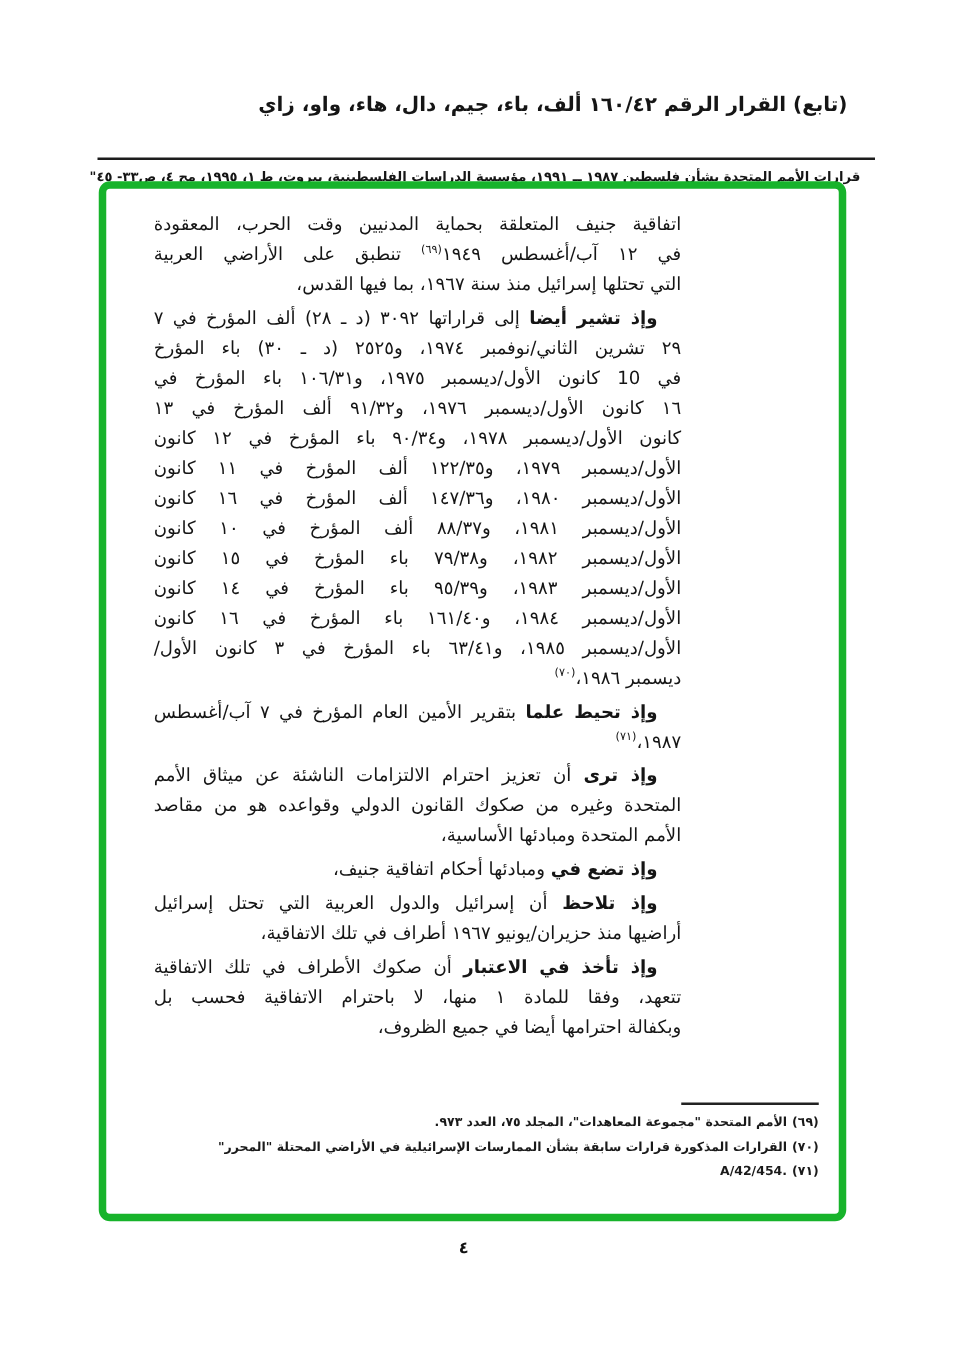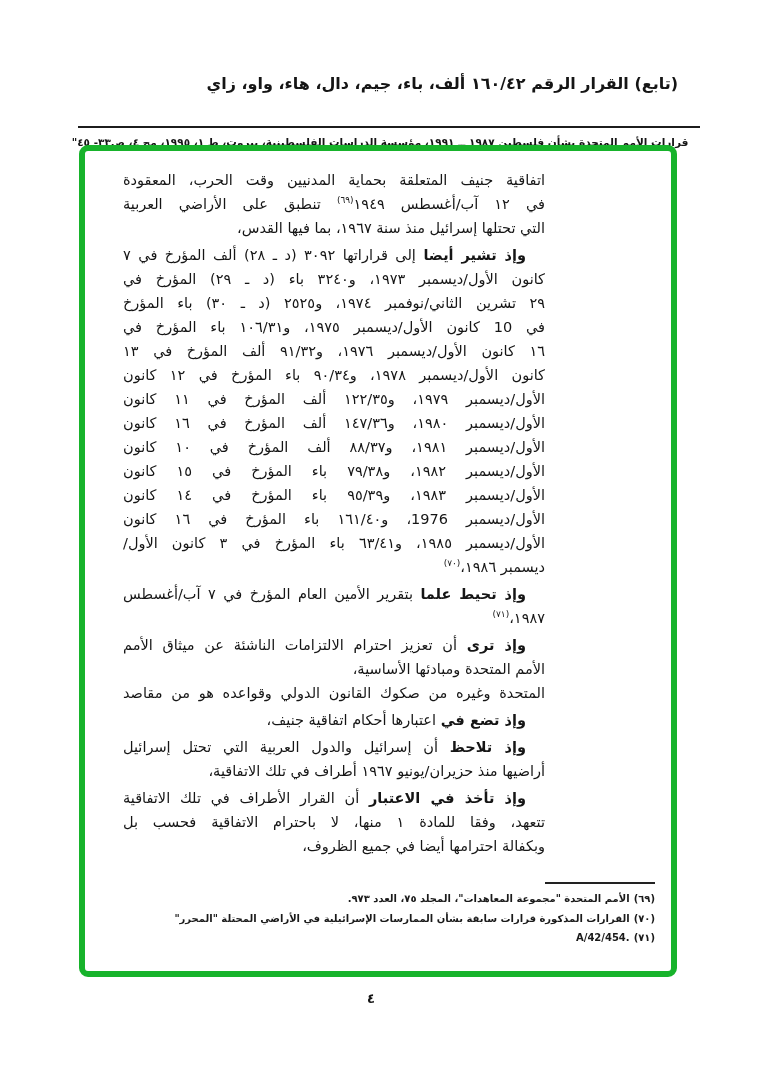--- a/index.html
+++ b/index.html
@@ -60,52 +60,51 @@
 
   <div class="green-box" style="border-color: rgb(23, 179, 43);">
     <div class="body-text" id="body-text">
         <div class="para">
           <div class="bline"><span>اتفاقية جنيف المتعلقة بحماية المدنيين وقت الحرب، المعقودة</span></div>
           <div class="bline"><span>في ١٢ آب/أغسطس ١٩٤٩</span><sup class="fn-ref">(٦٩)</sup><span> تنطبق على الأراضي العربية</span></div>
           <div class="bline last"><span>التي تحتلها إسرائيل منذ سنة ١٩٦٧، بما فيها القدس،</span></div>
         </div>
         <div class="para">
           <div class="bline indent"><span class="bold">وإذ تشير أيضا</span><span> إلى قراراتها ٣٠٩٢ (د ـ ٢٨) ألف المؤرخ في ٧</span></div>
-          <div class="bline"><span>كانون الأول/ديسمبر ١٩٧٣، و٣٢٤٠ باء (د ـ ٢٩) المؤرخ في</span></div>
           <div class="bline"><span>٢٩ تشرين الثاني/نوفمبر ١٩٧٤، و٢٥٢٥ (د ـ ٣٠) باء المؤرخ</span></div>
           <div class="bline"><span>في 10 كانون الأول/ديسمبر ١٩٧٥، و١٠٦/٣١ باء المؤرخ في</span></div>
           <div class="bline"><span>١٦ كانون الأول/ديسمبر ١٩٧٦، و٩١/٣٢ ألف المؤرخ في ١٣</span></div>
           <div class="bline"><span>كانون الأول/ديسمبر ١٩٧٨، و٩٠/٣٤ باء المؤرخ في ١٢ كانون</span></div>
           <div class="bline"><span>الأول/ديسمبر ١٩٧٩، و١٢٢/٣٥ ألف المؤرخ في ١١ كانون</span></div>
           <div class="bline"><span>الأول/ديسمبر ١٩٨٠، و١٤٧/٣٦ ألف المؤرخ في ١٦ كانون</span></div>
           <div class="bline"><span>الأول/ديسمبر ١٩٨١، و٨٨/٣٧ ألف المؤرخ في ١٠ كانون</span></div>
           <div class="bline"><span>الأول/ديسمبر ١٩٨٢، و٧٩/٣٨ باء المؤرخ في ١٥ كانون</span></div>
           <div class="bline"><span>الأول/ديسمبر ١٩٨٣، و٩٥/٣٩ باء المؤرخ في ١٤ كانون</span></div>
-          <div class="bline"><span>الأول/ديسمبر 1976، و١٦١/٤٠ باء المؤرخ في ١٦ كانون</span></div>
+          <div class="bline"><span>الأول/ديسمبر ١٩٨٤، و١٦١/٤٠ باء المؤرخ في ١٦ كانون</span></div>
           <div class="bline"><span>الأول/ديسمبر ١٩٨٥، و٦٣/٤١ باء المؤرخ في ٣ كانون الأول/</span></div>
           <div class="bline last"><span>ديسمبر ١٩٨٦،</span><sup class="fn-ref">(٧٠)</sup></div>
         </div>
         <div class="para">
           <div class="bline indent"><span class="bold">وإذ تحيط علما</span><span> بتقرير الأمين العام المؤرخ في ٧ آب/أغسطس</span></div>
           <div class="bline last"><span>١٩٨٧،</span><sup class="fn-ref">(٧١)</sup></div>
         </div>
         <div class="para">
           <div class="bline indent"><span class="bold">وإذ ترى</span><span> أن تعزيز احترام الالتزامات الناشئة عن ميثاق الأمم</span></div>
+          <div class="bline"><span>المتحدة وغيره من صكوك القانون الدولي وقواعده هو من مقاصد</span></div>
           <div class="bline last"><span>الأمم المتحدة ومبادئها الأساسية،</span></div>
-          <div class="bline"><span>المتحدة وغيره من صكوك القانون الدولي وقواعده هو من مقاصد</span></div>
         </div>
         <div class="para">
-          <div class="bline last indent"><span class="bold">وإذ تضع في</span><span> اعتبارها أحكام اتفاقية جنيف،</span></div>
+          <div class="bline last indent"><span class="bold">وإذ تضع في</span><span> ومبادئها أحكام اتفاقية جنيف،</span></div>
         </div>
         <div class="para">
           <div class="bline indent"><span class="bold">وإذ تلاحظ</span><span> أن إسرائيل والدول العربية التي تحتل إسرائيل</span></div>
           <div class="bline last"><span>أراضيها منذ حزيران/يونيو ١٩٦٧ أطراف في تلك الاتفاقية،</span></div>
         </div>
         <div class="para">
-          <div class="bline indent"><span class="bold">وإذ تأخذ في الاعتبار</span><span> أن القرار الأطراف في تلك الاتفاقية</span></div>
+          <div class="bline indent"><span class="bold">وإذ تأخذ في الاعتبار</span><span> أن صكوك الأطراف في تلك الاتفاقية</span></div>
           <div class="bline"><span>تتعهد، وفقا للمادة ١ منها، لا باحترام الاتفاقية فحسب بل</span></div>
           <div class="bline last"><span>وبكفالة احترامها أيضا في جميع الظروف،</span></div>
         </div>
       </div>
     <div class="fn-sep"></div>
     <div class="footnotes" id="footnotes">
         <div class="fn-line"><span class="fn-num">(٦٩)</span><span>الأمم المتحدة "مجموعة المعاهدات"، المجلد ٧٥، العدد ٩٧٣.</span></div>
         <div class="fn-line"><span class="fn-num">(٧٠)</span><span>القرارات المذكورة قرارات سابقة بشأن الممارسات الإسرائيلية في الأراضي المحتلة "المحرر"</span></div>
         <div class="fn-line"><span class="fn-num">(٧١)</span><span class="ltr">A/42/454.</span></div>
       </div>

